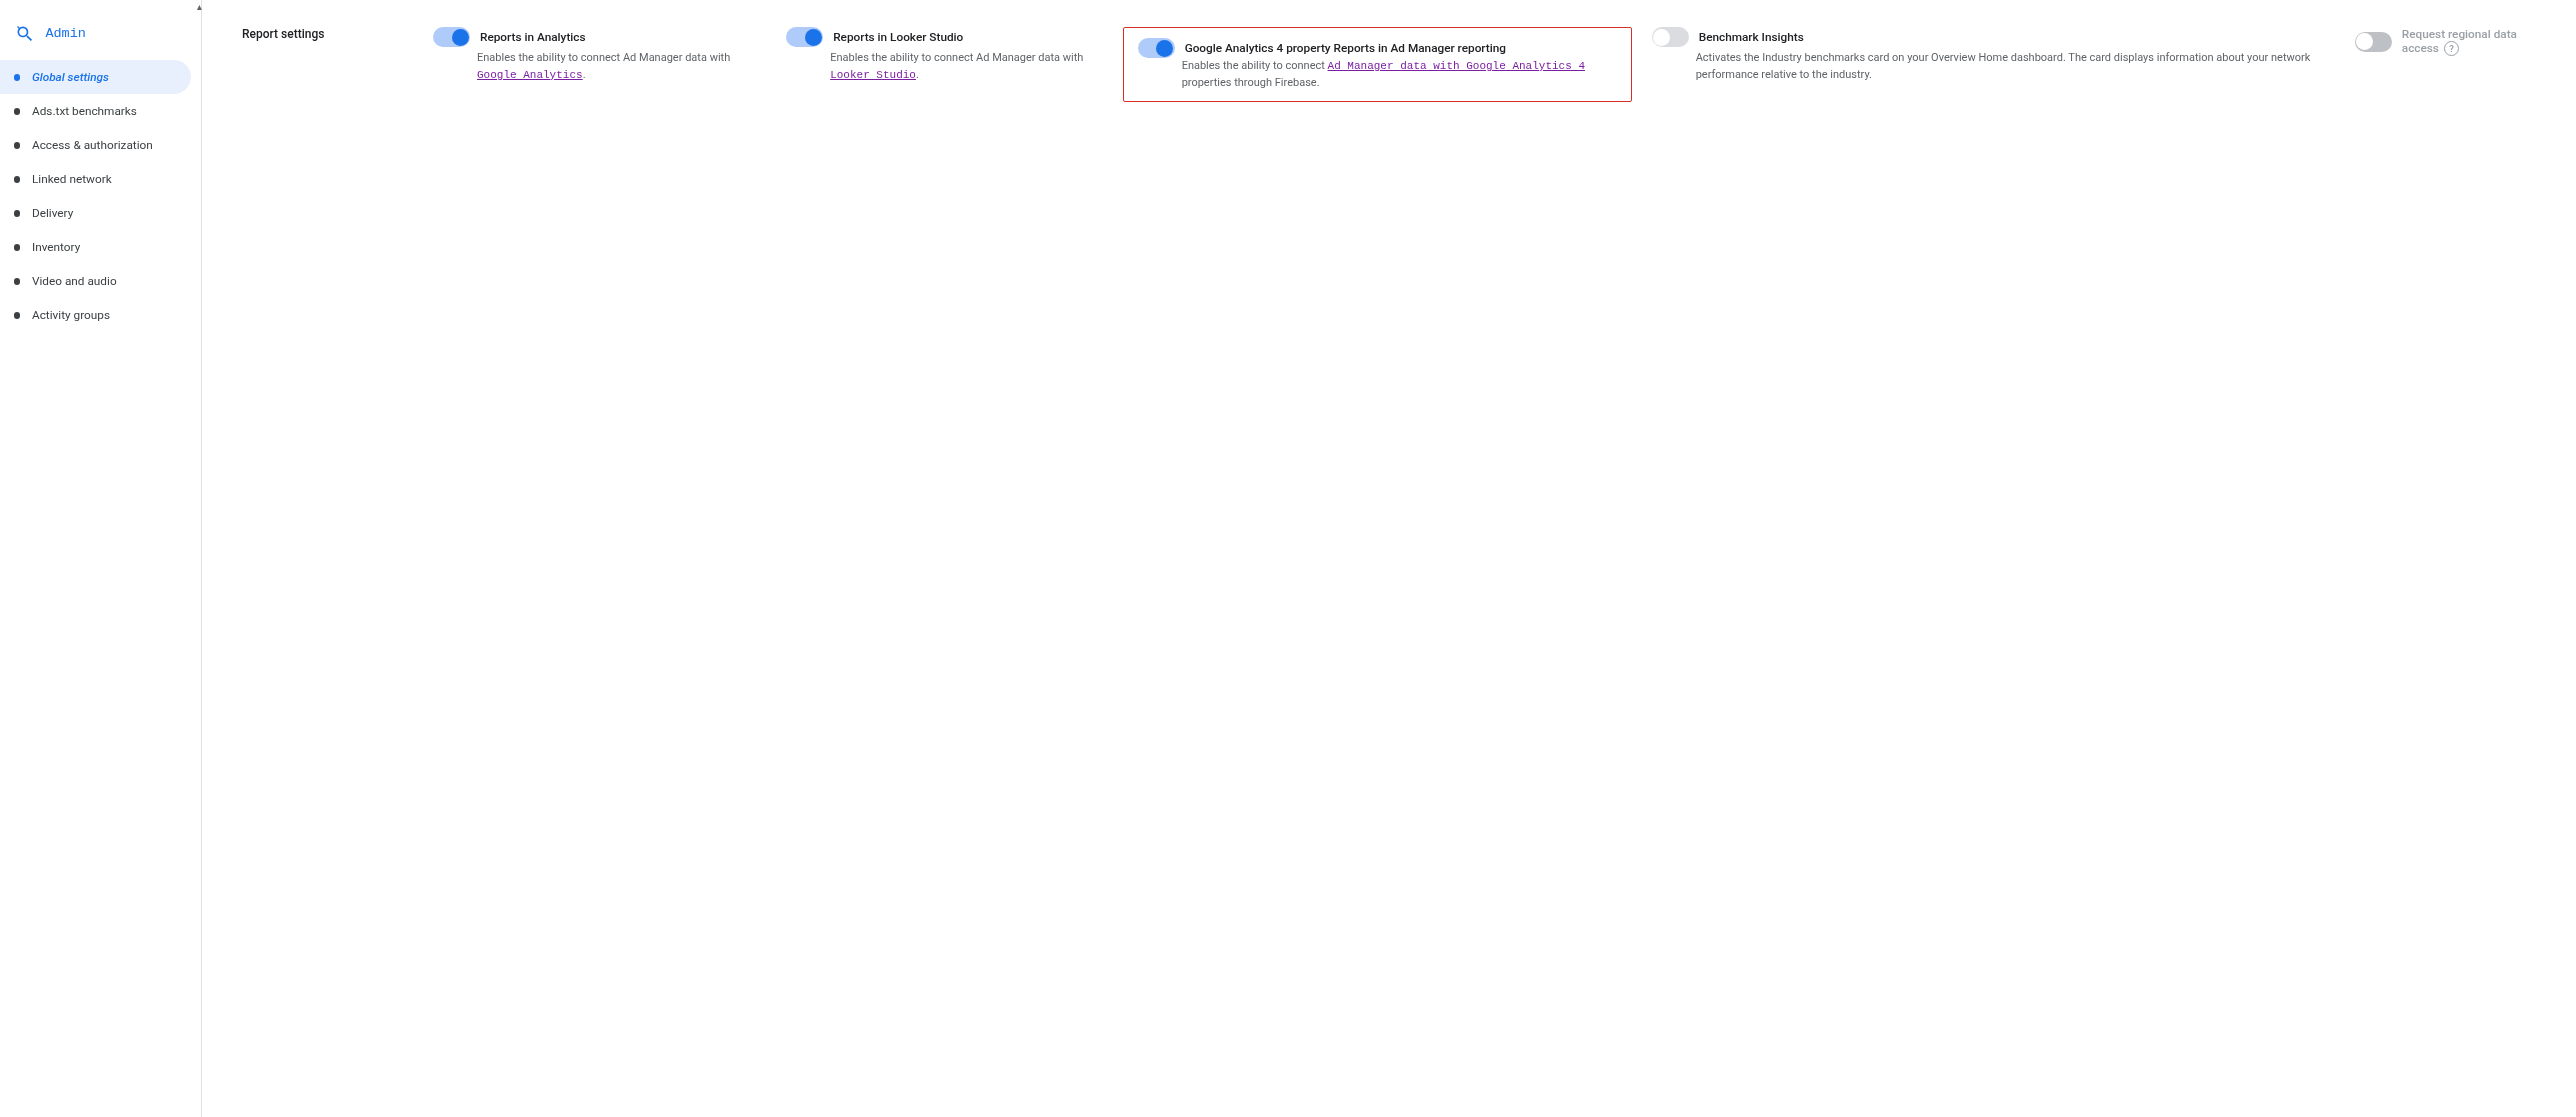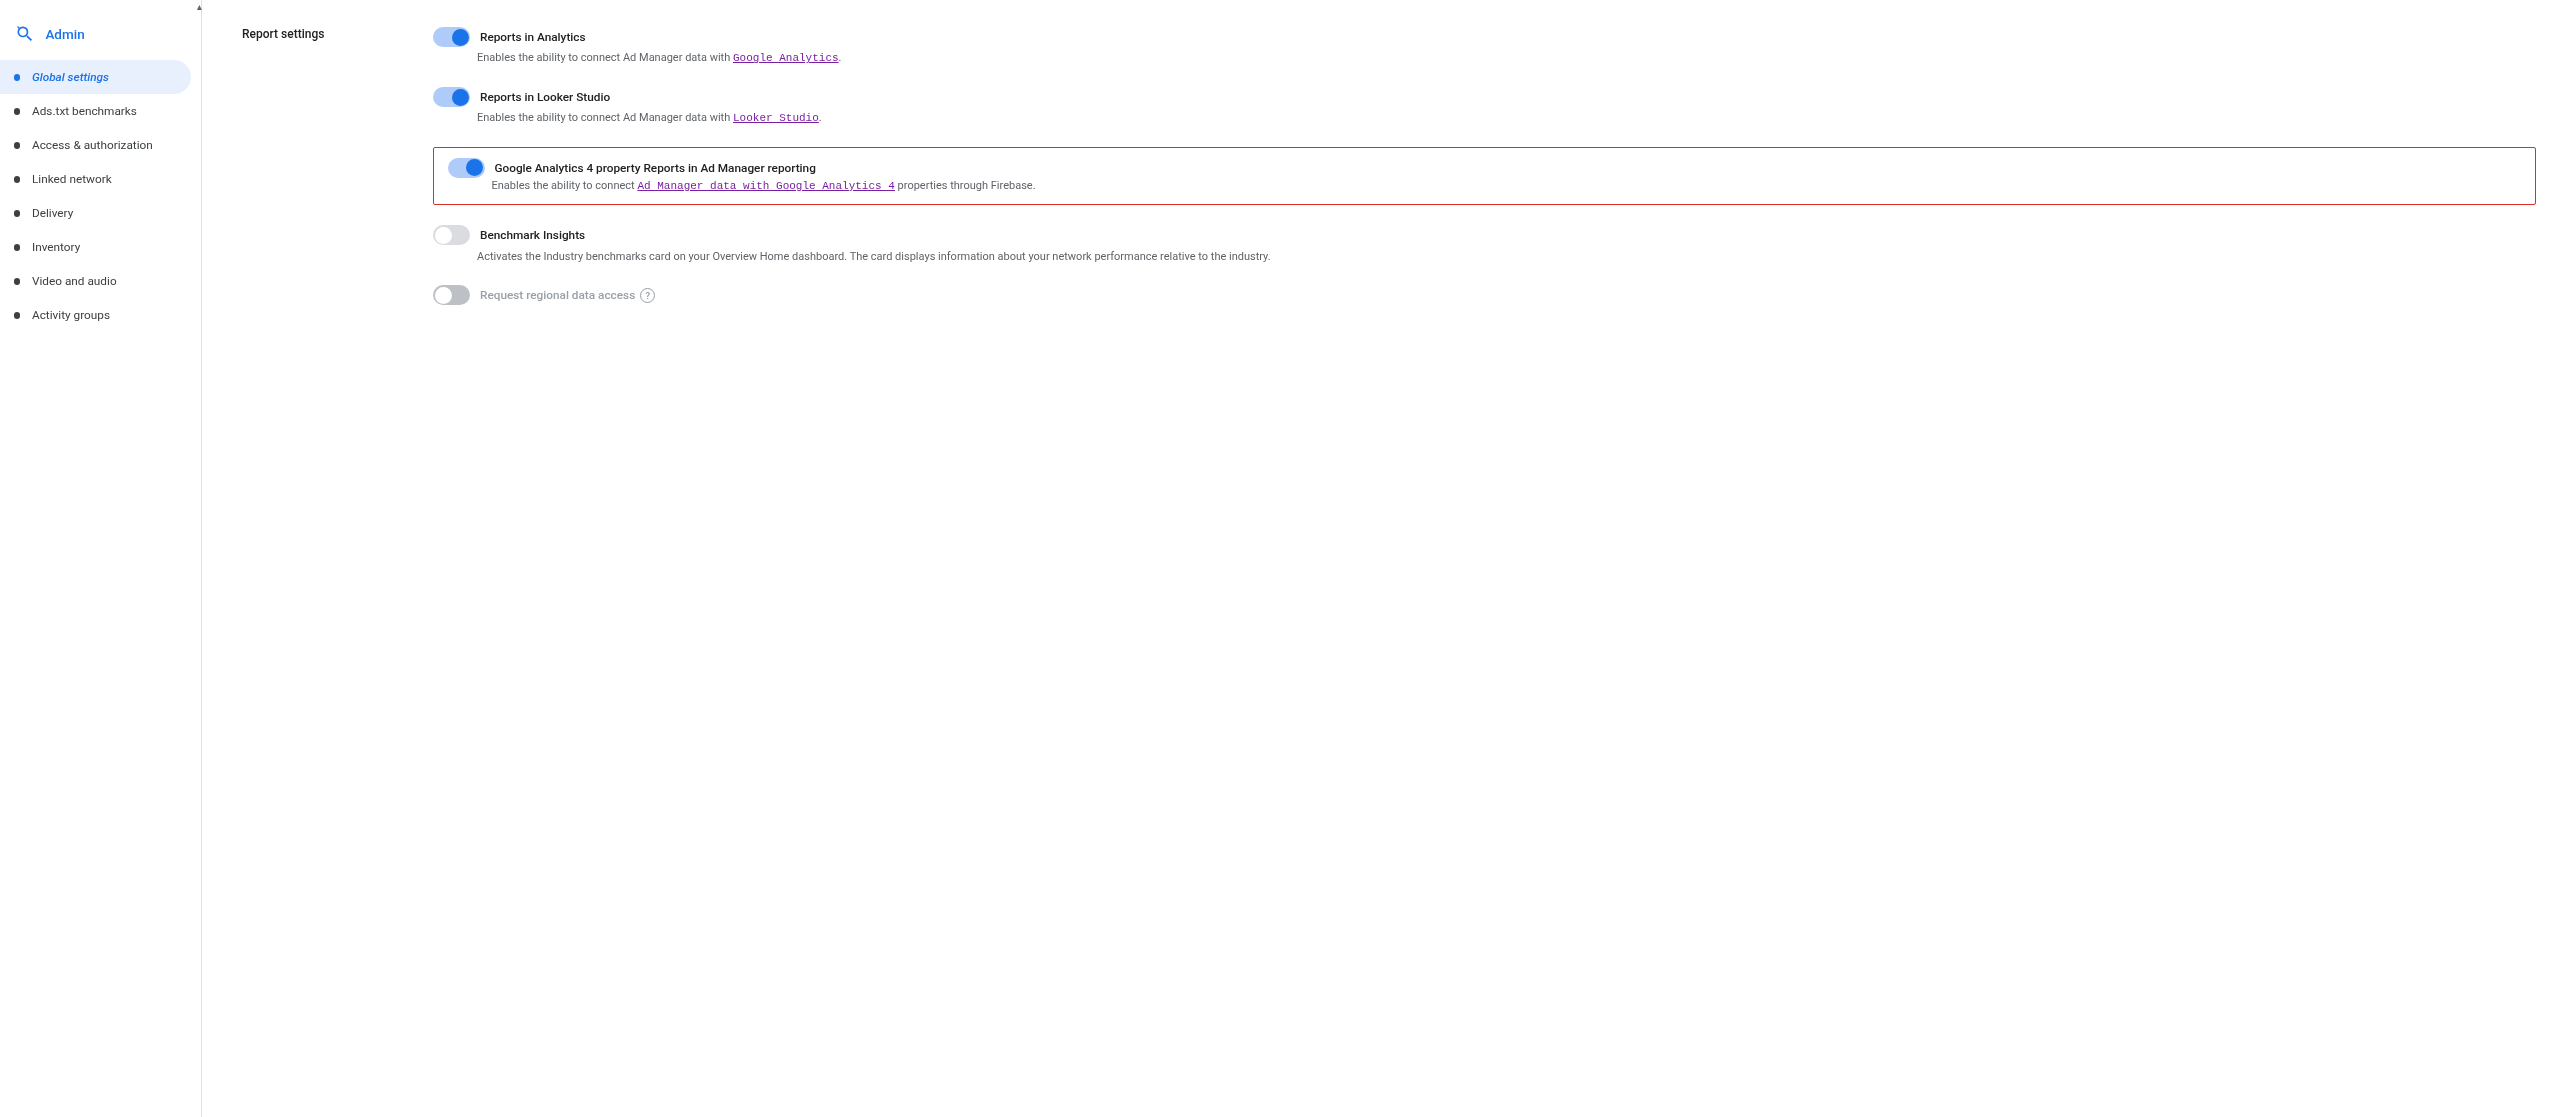--- a/index.html
+++ b/index.html
@@ -25,20 +25,21 @@
     }
 
     .sidebar-admin {
       display: flex;
       align-items: center;
       gap: 8.4px;
       padding: 8.4px 17px 15px 13.5px;
       font-size: 13.5px;
       font-weight: 500;
       color: #1a73e8;
+      font-family: Liberation Mono, monospace;
     }
 
     .admin-icon {
       width: 23.5px;
       height: 23.5px;
       position: relative;
       display: flex;
       align-items: center;
       justify-content: center;
     }
@@ -94,21 +95,21 @@
 
     .content-row {
       display: flex;
       gap: 40px;
       align-items: flex-start;
     }
 
     .settings-list {
       flex: 1;
       display: flex;
-      flex-direction: column;
+      flex-direction: row;
       gap: 20px;
     }
 
     .setting-item {
       display: flex;
       flex-direction: column;
       gap: 3.4px;
     }
 
     .setting-header {

